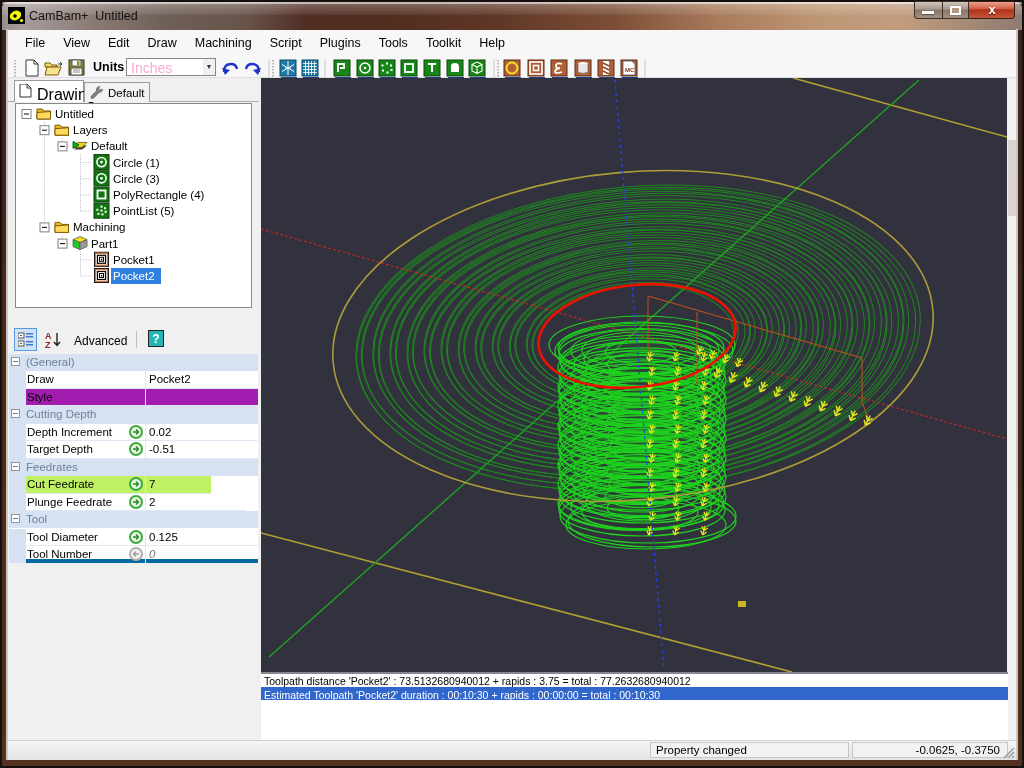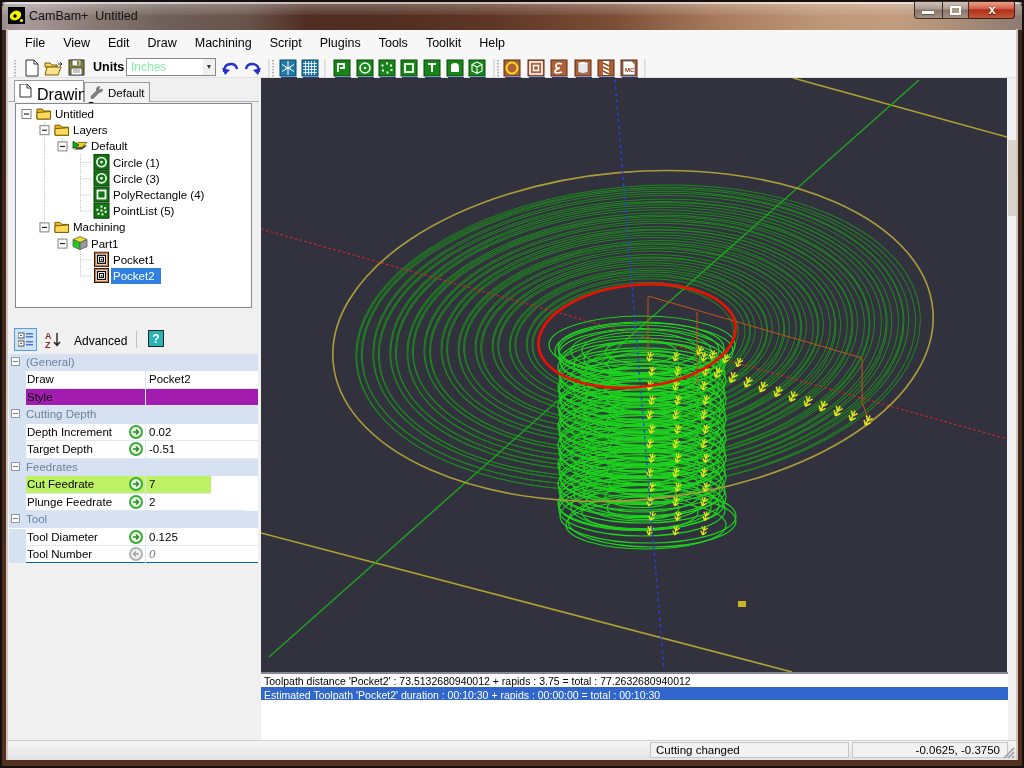--- a/index.html
+++ b/index.html
@@ -170,21 +170,21 @@
 <g transform="translate(621 3)">
       <rect width="16" height="16" fill="#b06038" stroke="#5a2a10"></rect>
       <path d="M2 1 L11 1 L14 4 L14 15 L2 15 Z" fill="#fff" stroke="#555" stroke-width="0.8"></path>
       <text x="4" y="12" font-family="Liberation Sans" font-size="6" font-weight="bold" fill="#8a3a10">MC</text>
     </g>
 <rect x="622" y="20" width="16" height="2" fill="#223a8c"></rect>
 <line x1="645" y1="2" x2="645" y2="22" stroke="#c8c8c8"></line>
 </svg>
 <div class="abs" style="left:93px;top:60px;font-size:12.5px;font-weight:bold;color:#000">Units</div>
 <div class="abs" style="left:126px;top:58px;width:90px;height:18px;background:#fff;border:1px solid #888"></div>
-<div class="abs" style="left:131px;top:60px;font-size:12px;color:#86efac">Inches</div>
+<div class="abs" style="left:131px;top:60px;font-size:14px;color:#f9a8d4">Inches</div>
 <div class="abs" style="left:203px;top:59px;width:12px;height:16px;background:#f0f0f0;font-size:7px;text-align:center;line-height:16px;color:#333">▼</div>
 
 <div class="abs" style="left:8px;top:78px;width:251px;height:662px;background:#f0f0f0"></div>
 
 <div class="abs" style="left:8px;top:101px;width:251px;height:1px;background:#b0b0b0"></div>
 <div class="abs" style="left:14px;top:80px;width:70px;height:22px;background:#fff;border:1px solid #999;border-bottom:none"></div>
 <svg class="abs" style="left:19px;top:84px" width="13" height="14">
     <path d="M1 0 L8 0 L12 4 L12 13 L1 13 Z" fill="#fff" stroke="#333"></path>
     <path d="M8 0 L8 4 L12 4" fill="none" stroke="#333"></path>
   </svg>
@@ -397,21 +397,21 @@
 <div style="position:absolute;left:0;top:174.5px;width:249px;height:17.45px;background:#fff;border-bottom:1px solid #dfe8f4">
       <div style="position:absolute;left:0;top:0;width:17px;height:17.45px;background:#d6e2f2"></div>
       <span style="position:absolute;left:18px;top:2px;color:#000">Tool Diameter</span>
       <div style="position:absolute;left:136px;top:0;width:1px;height:17.45px;background:#dfe8f4"></div>
 <svg width="14" height="14" style="position:absolute;left:120px;top:1px">
         <circle cx="7" cy="7" r="6" fill="#e8f5e0" stroke="#3aaa3a" stroke-width="2"></circle>
         <path d="M4 7 L9 7 M7 4.5 L9.5 7 L7 9.5" stroke="#2a8a2a" stroke-width="1.4" fill="none"></path>
       </svg>
 <span style="position:absolute;left:140px;top:2px;color:#000">0.125</span>
 </div>
-<div style="position:absolute;left:0;top:191.9px;width:249px;height:17.45px;background:#fff;border-bottom:1px solid #0369a1">
+<div style="position:absolute;left:0;top:191.9px;width:249px;height:17.45px;background:#fff;border-bottom:4px solid #0369a1">
       <div style="position:absolute;left:0;top:0;width:17px;height:17.45px;background:#d6e2f2"></div>
       <span style="position:absolute;left:18px;top:2px;color:#000">Tool Number</span>
       <div style="position:absolute;left:136px;top:0;width:1px;height:17.45px;background:#dfe8f4"></div>
 <svg width="14" height="14" style="position:absolute;left:120px;top:1px">
         <circle cx="7" cy="7" r="6" fill="#f2f2f2" stroke="#b0b0b0" stroke-width="2"></circle>
         <path d="M10 7 L5 7 M7 4.5 L4.5 7 L7 9.5" stroke="#a0a0a0" stroke-width="1.4" fill="none"></path>
       </svg>
 <span style="position:absolute;left:140px;top:2px;color:#777;font-style:italic">0</span>
 </div>
 </div>
@@ -737,21 +737,21 @@
 </svg>
 <div class="abs" style="left:1008px;top:140px;width:8px;height:76px;background:#d9d4cf"></div>
 
 <div class="abs" style="left:261px;top:672px;width:747px;height:68px;background:#fff;border-top:2px solid #828790"></div>
 <div class="abs" style="left:264px;top:675px;font-size:10.5px;color:#000;white-space:pre">Toolpath distance 'Pocket2' : 73.5132680940012 + rapids : 3.75 = total : 77.2632680940012</div>
 <div class="abs" style="left:261px;top:687px;width:747px;height:13px;background:#3166cc"></div>
 <div class="abs" style="left:264px;top:689px;font-size:10.5px;color:#fff;white-space:pre">Estimated Toolpath 'Pocket2' duration : 00:10:30 + rapids : 00:00:00 = total : 00:10:30</div>
 
 <div class="abs" style="left:8px;top:740px;width:1008px;height:20px;background:linear-gradient(to bottom,#f6f6f6,#e3e3e3);border-top:1px solid #d0d0d0"></div>
 <div class="abs" style="left:650px;top:742px;width:199px;height:16px;border:1px solid #c6c6c6;background:#f2f2f2"></div>
-<div class="abs" style="left:656px;top:744px;font-size:11.5px;color:#000">Cutting changed</div>
+<div class="abs" style="left:656px;top:744px;font-size:11.5px;color:#000">Property changed</div>
 <div class="abs" style="left:852px;top:742px;width:156px;height:16px;border:1px solid #c6c6c6;background:#f2f2f2"></div>
 <div class="abs" style="left:0px;top:744px;width:1000px;font-size:11.5px;color:#000;text-align:right">-0.0625, -0.3750</div>
 <svg class="abs" style="left:1002px;top:746px" width="14" height="14">
     <g stroke="#999" stroke-width="1.5">
       <line x1="12" y1="2" x2="2" y2="12"></line>
       <line x1="12" y1="6" x2="6" y2="12"></line>
       <line x1="12" y1="10" x2="10" y2="12"></line>
     </g>
   </svg>
 

